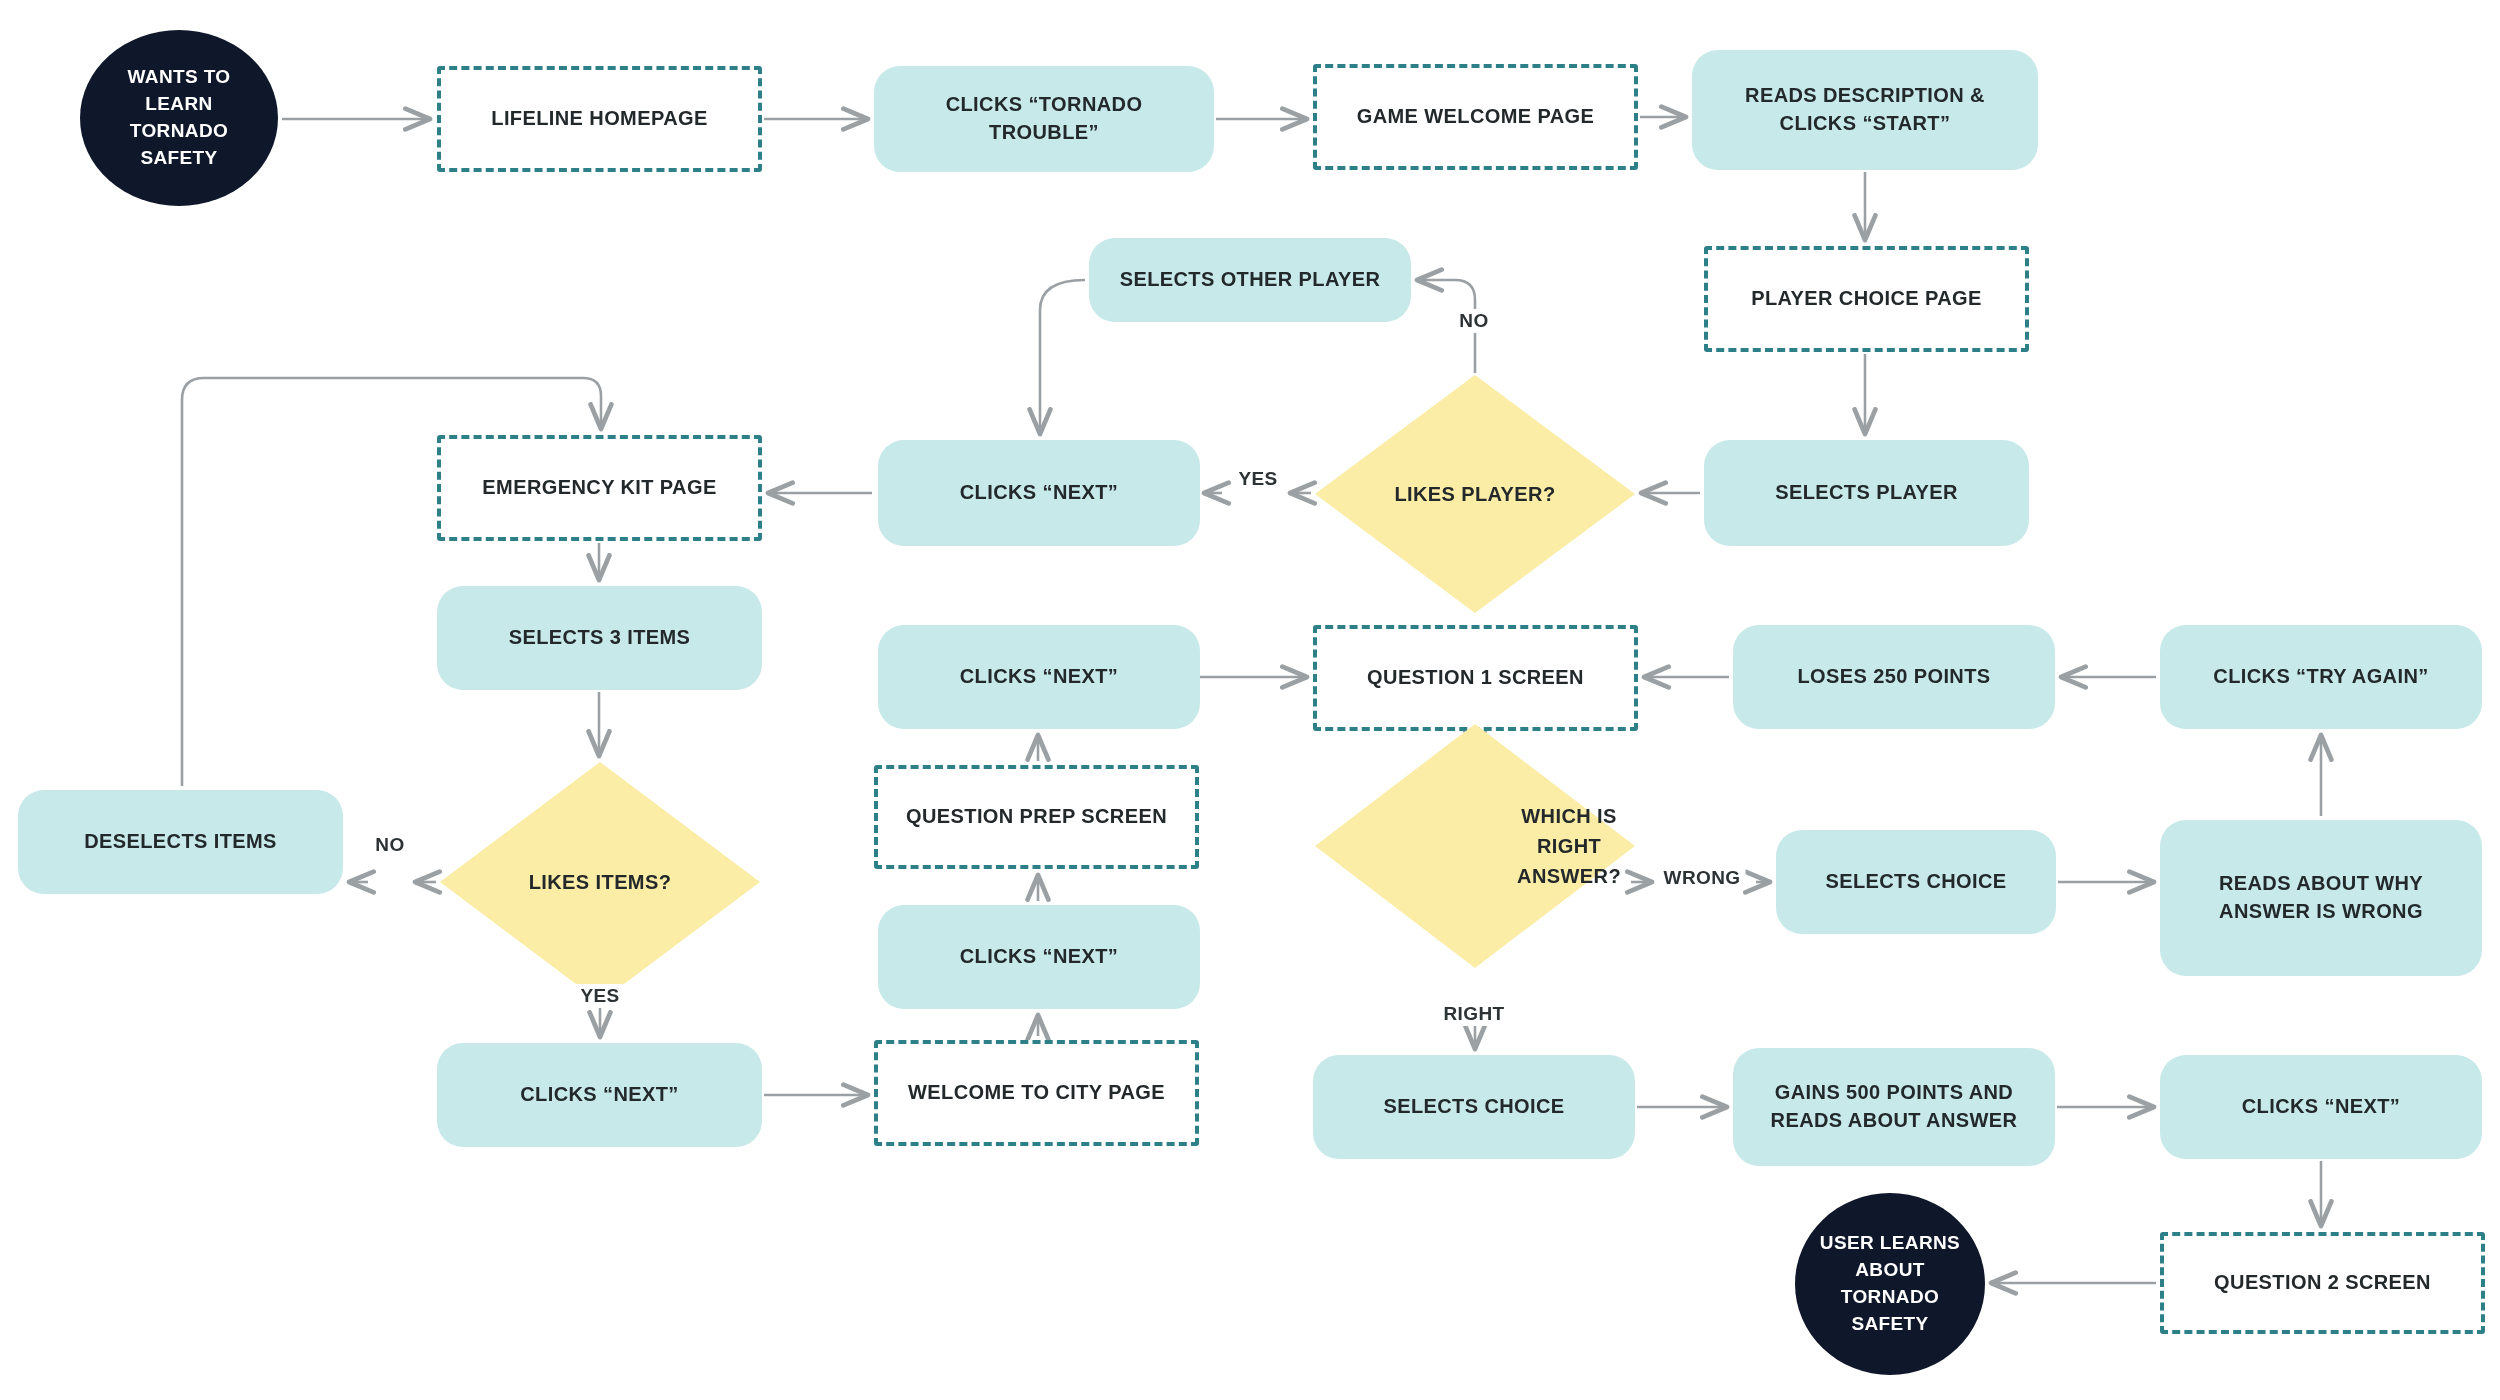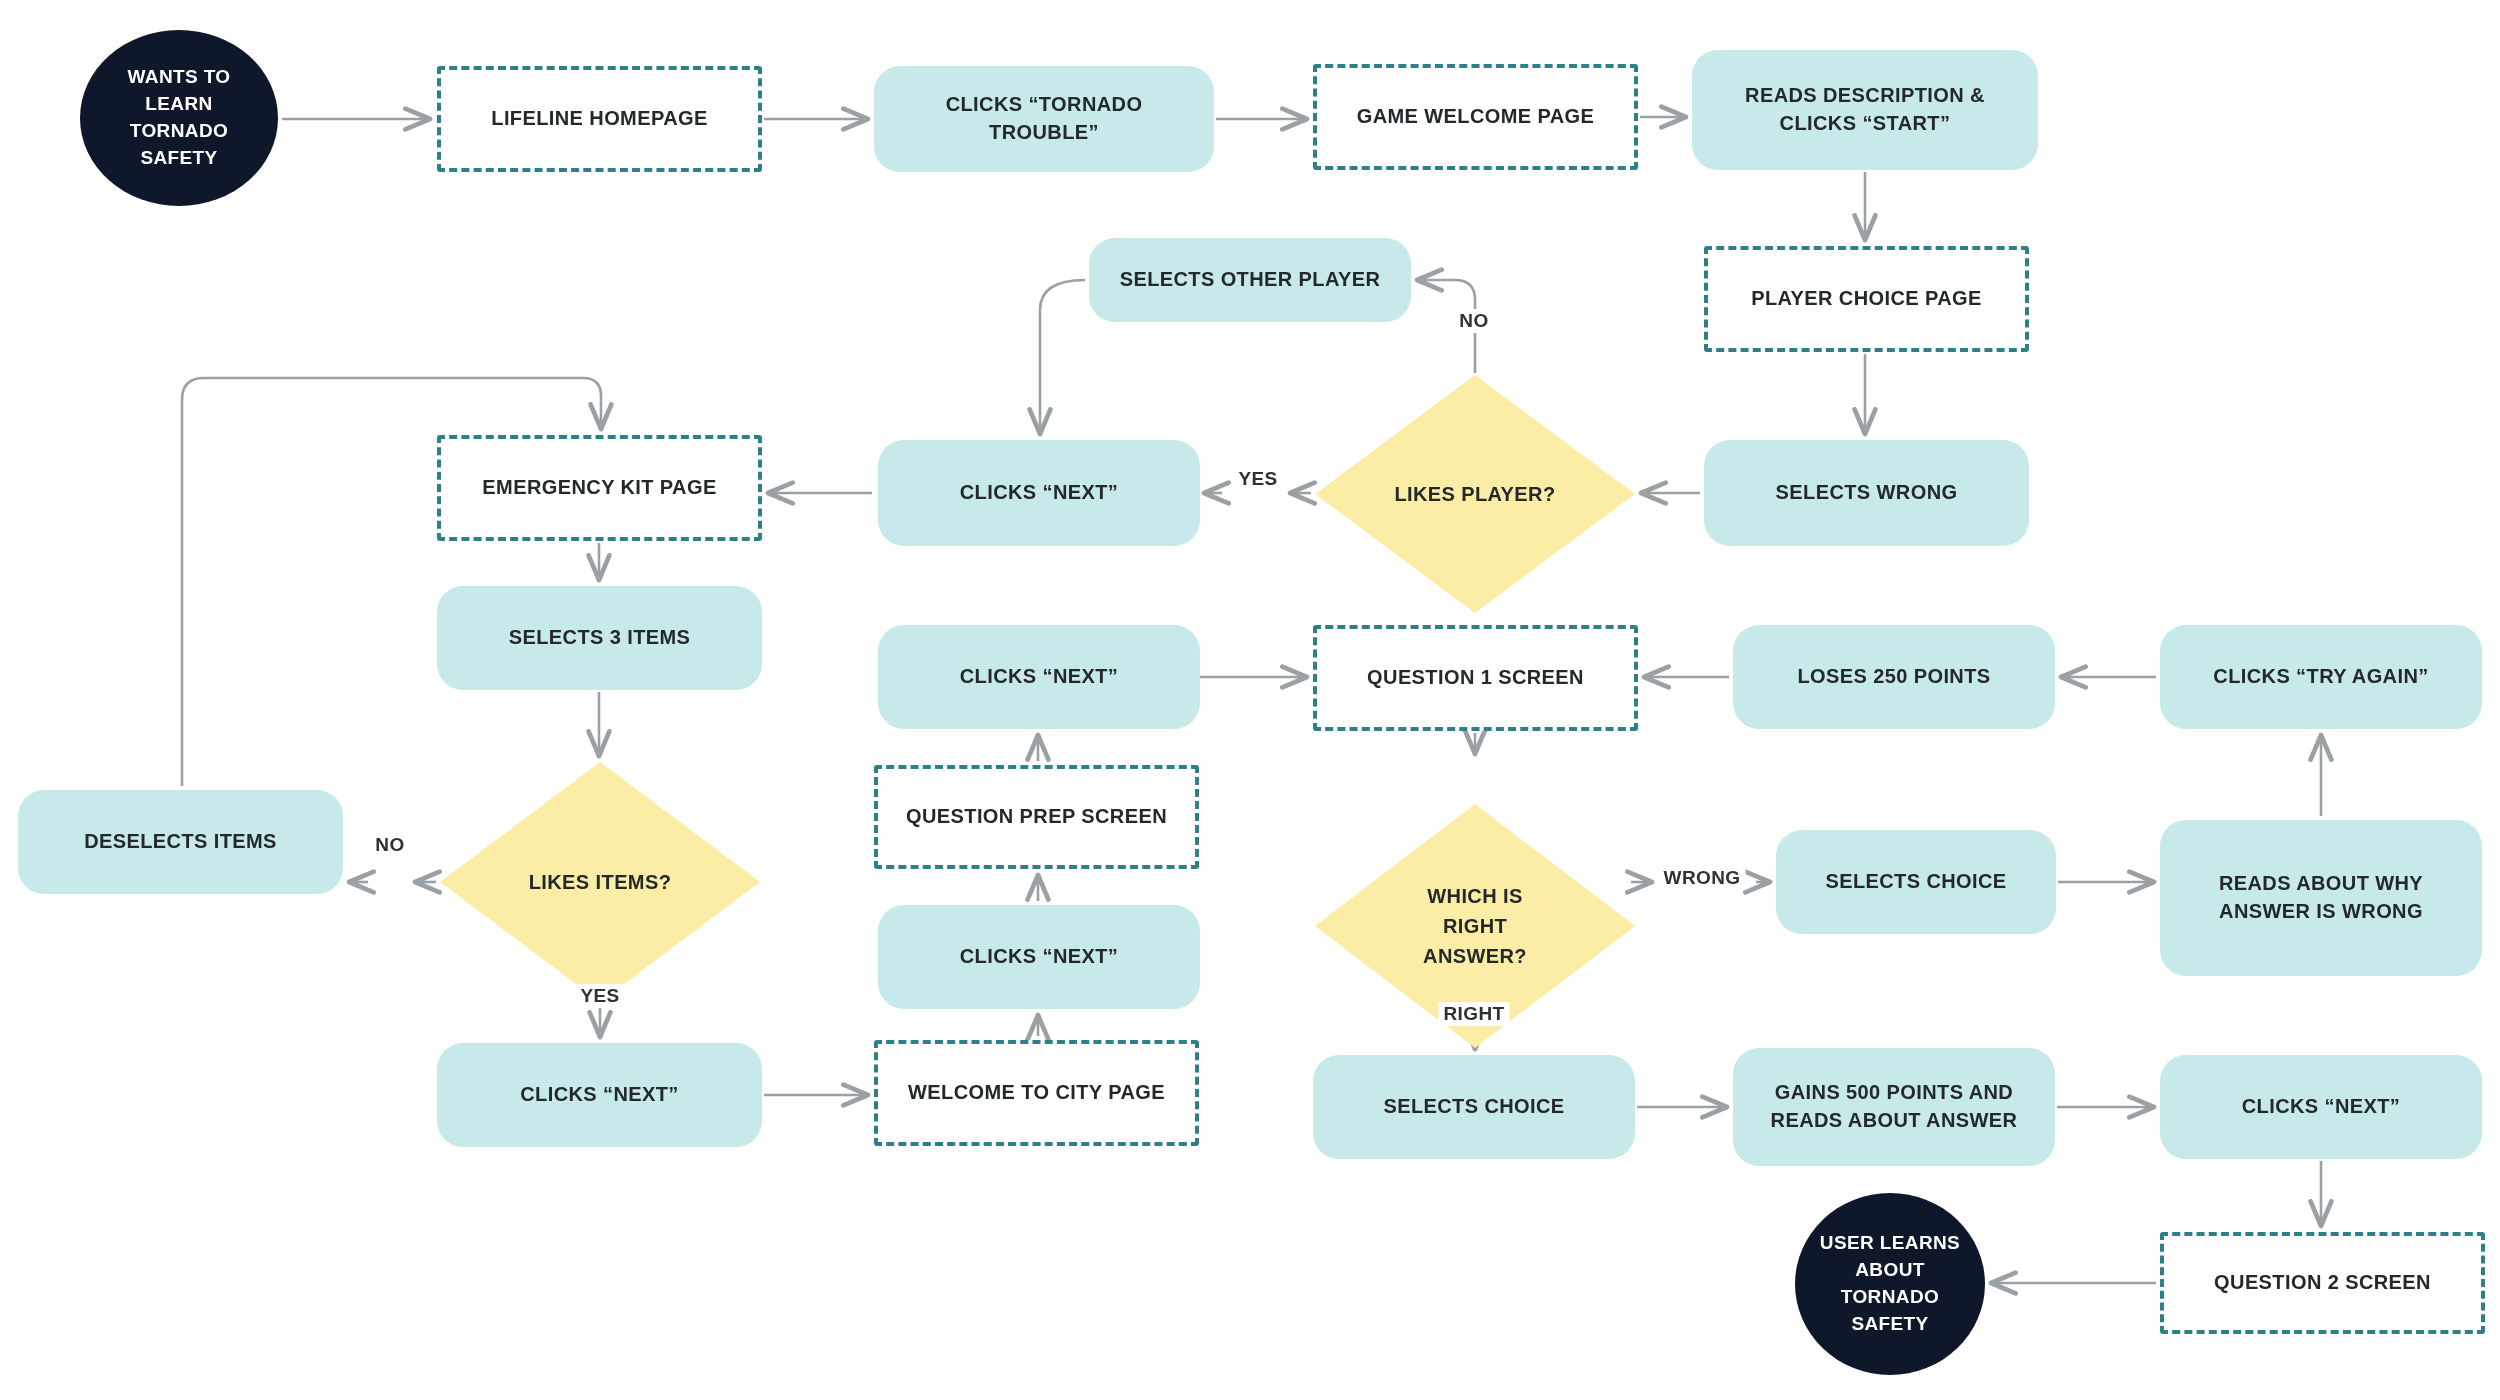--- a/index.html
+++ b/index.html
@@ -140,21 +140,21 @@
   <div class="node proc" style="left:1692px;top:50px;width:346px;height:120px;">
     <div class="txt">READS DESCRIPTION &amp;
 CLICKS “START”</div>
   </div>
 
   <div class="node page" style="left:1704px;top:246px;width:325px;height:106px;">
     <div class="txt">PLAYER CHOICE PAGE</div>
   </div>
 
   <div class="node proc" style="left:1704px;top:440px;width:325px;height:106px;">
-    <div class="txt">SELECTS WRONG</div>
+    <div class="txt">SELECTS PLAYER</div>
   </div>
 
   <div class="node dec" style="left:1315px;top:375px;width:320px;height:238px;">
     <div class="dia"></div>
     <div class="txt">LIKES PLAYER?</div>
   </div>
 
   <div class="node proc" style="left:1089px;top:238px;width:322px;height:84px;">
     <div class="txt">SELECTS OTHER PLAYER</div>
   </div>
@@ -205,21 +205,21 @@
   </div>
 
   <div class="node proc" style="left:1733px;top:625px;width:322px;height:104px;">
     <div class="txt">LOSES 250 POINTS</div>
   </div>
 
   <div class="node proc" style="left:2160px;top:625px;width:322px;height:104px;">
     <div class="txt">CLICKS  “TRY AGAIN”</div>
   </div>
 
-  <div class="node dec" style="left:1315px;top:804px;width:320px;height:244px;">
+  <div class="node dec" style="left:1315px;top:724px;width:320px;height:244px;justify-content:flex-end;">
     <div class="dia"></div>
     <div class="txt">WHICH IS
 RIGHT
 ANSWER?</div>
   </div>
 
   <div class="node proc" style="left:1776px;top:830px;width:280px;height:104px;">
     <div class="txt">SELECTS CHOICE</div>
   </div>
 

